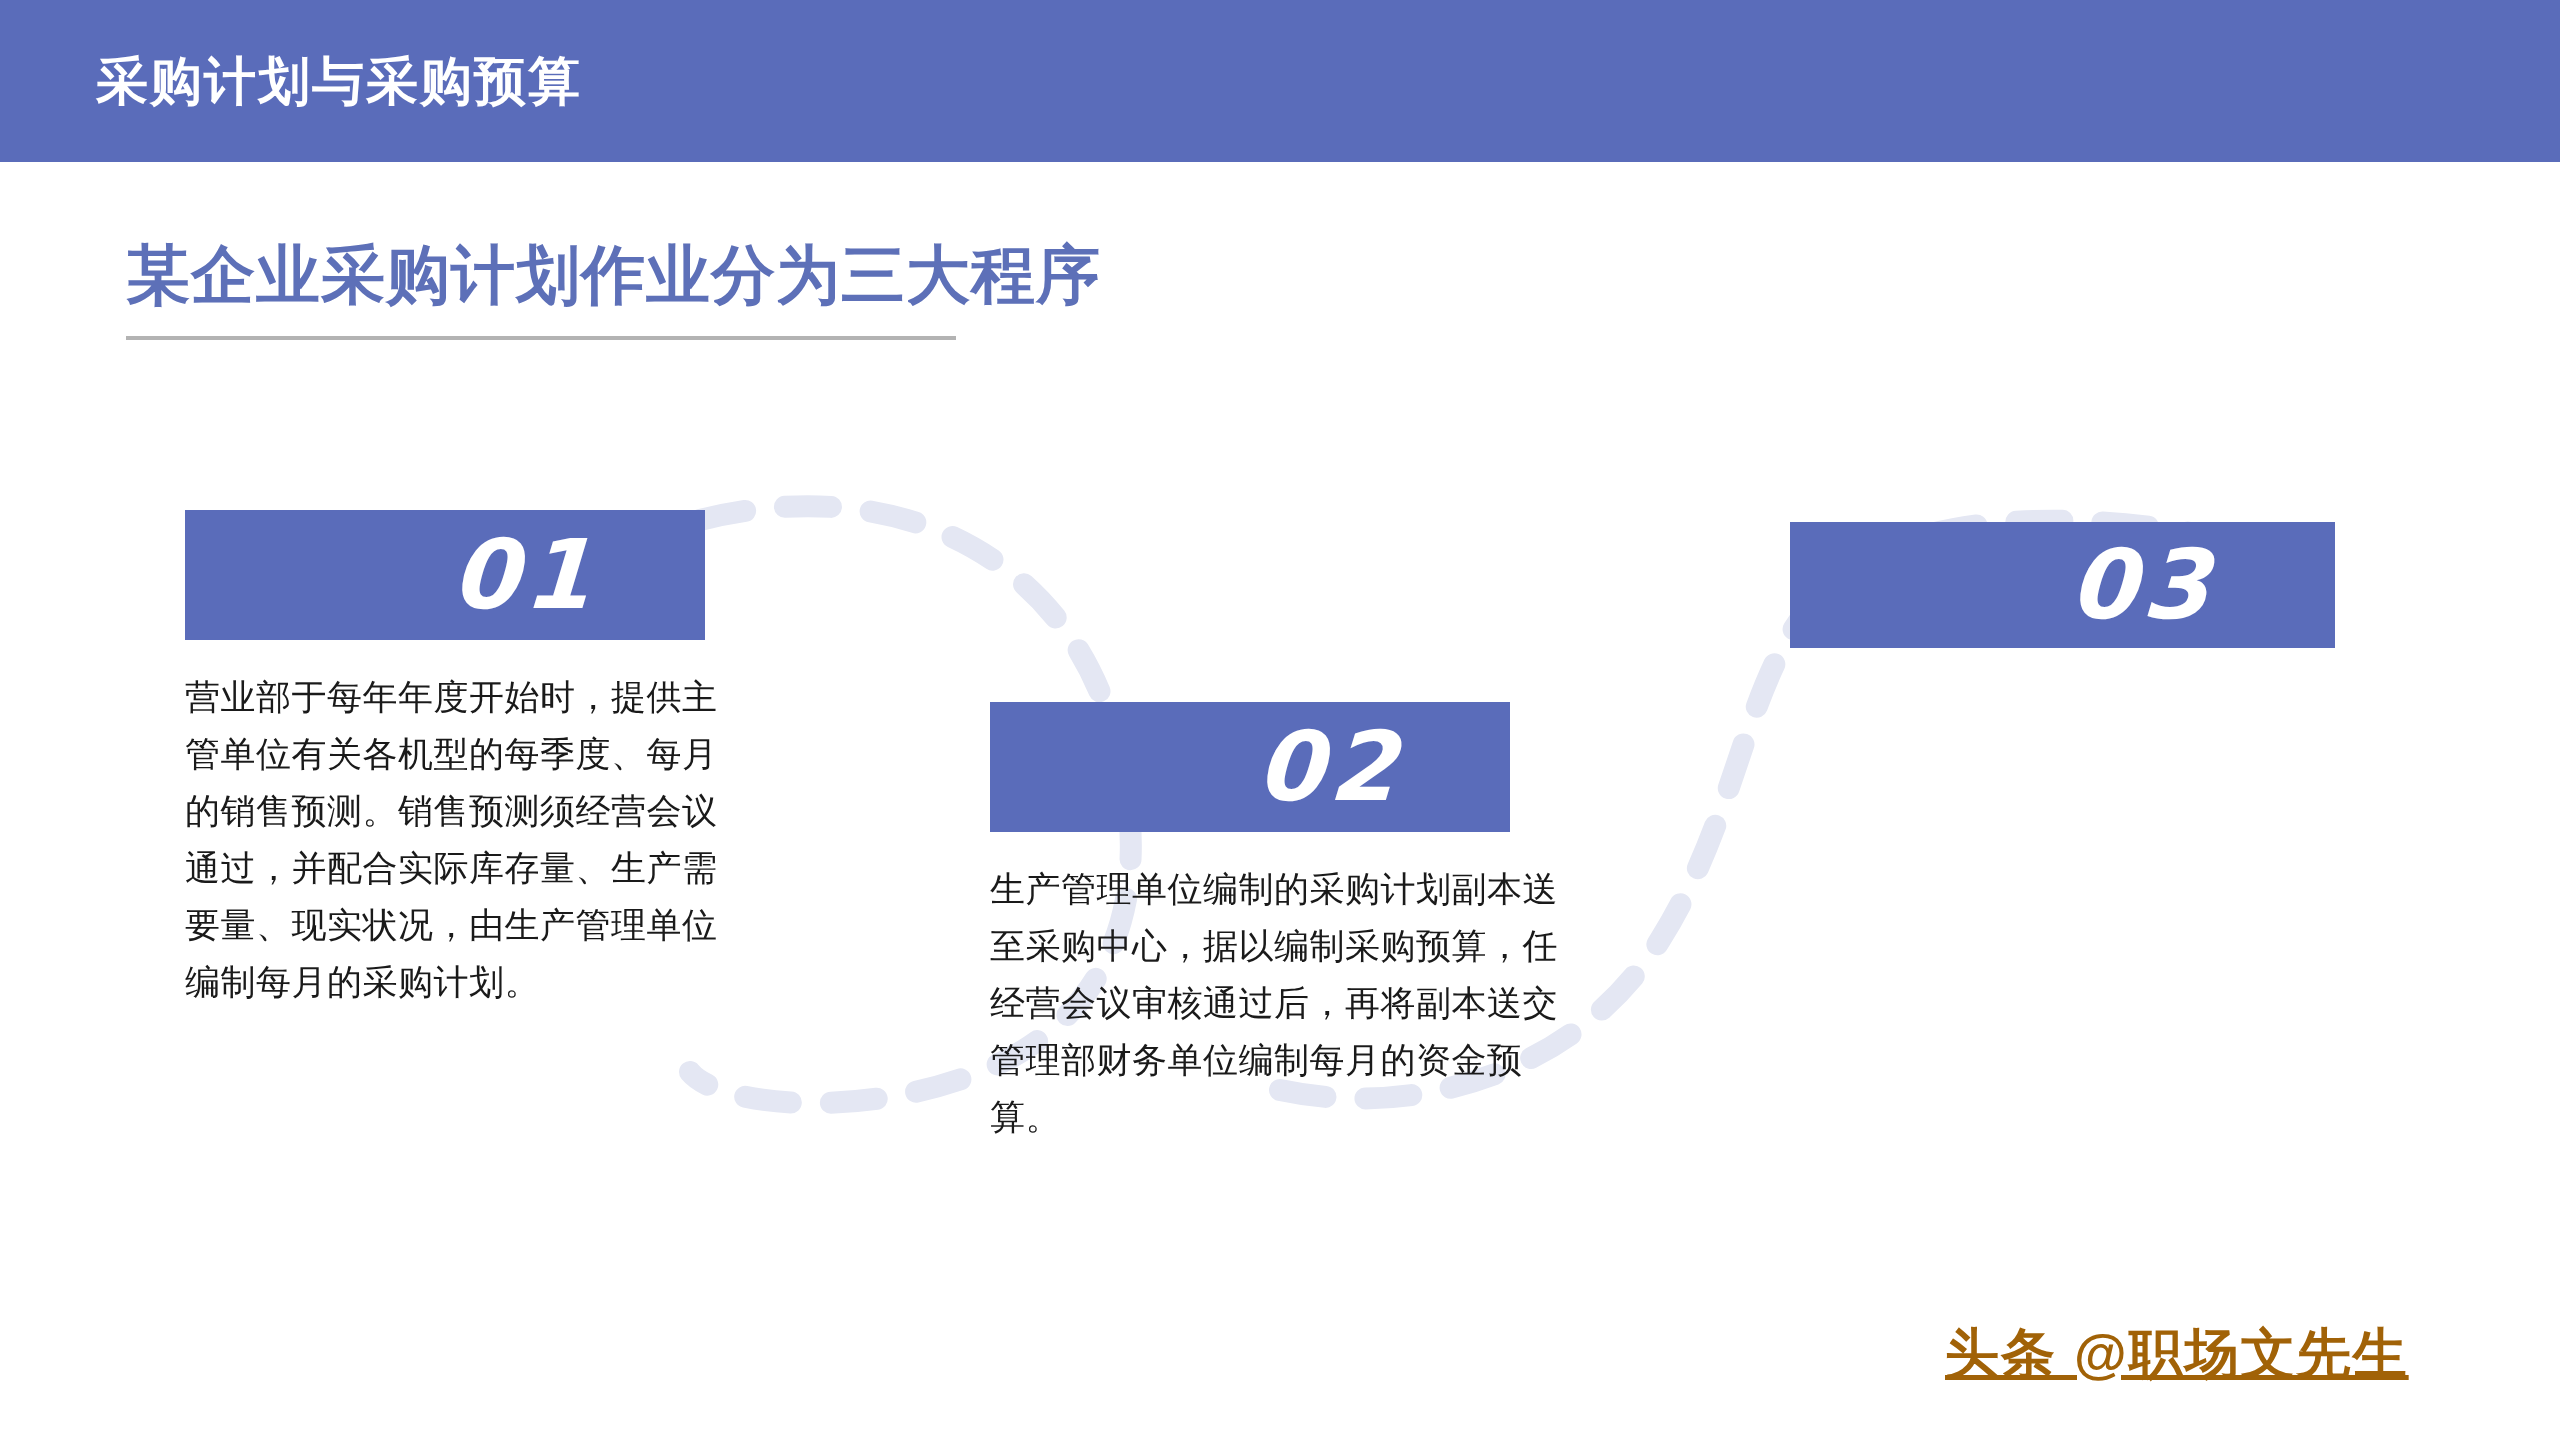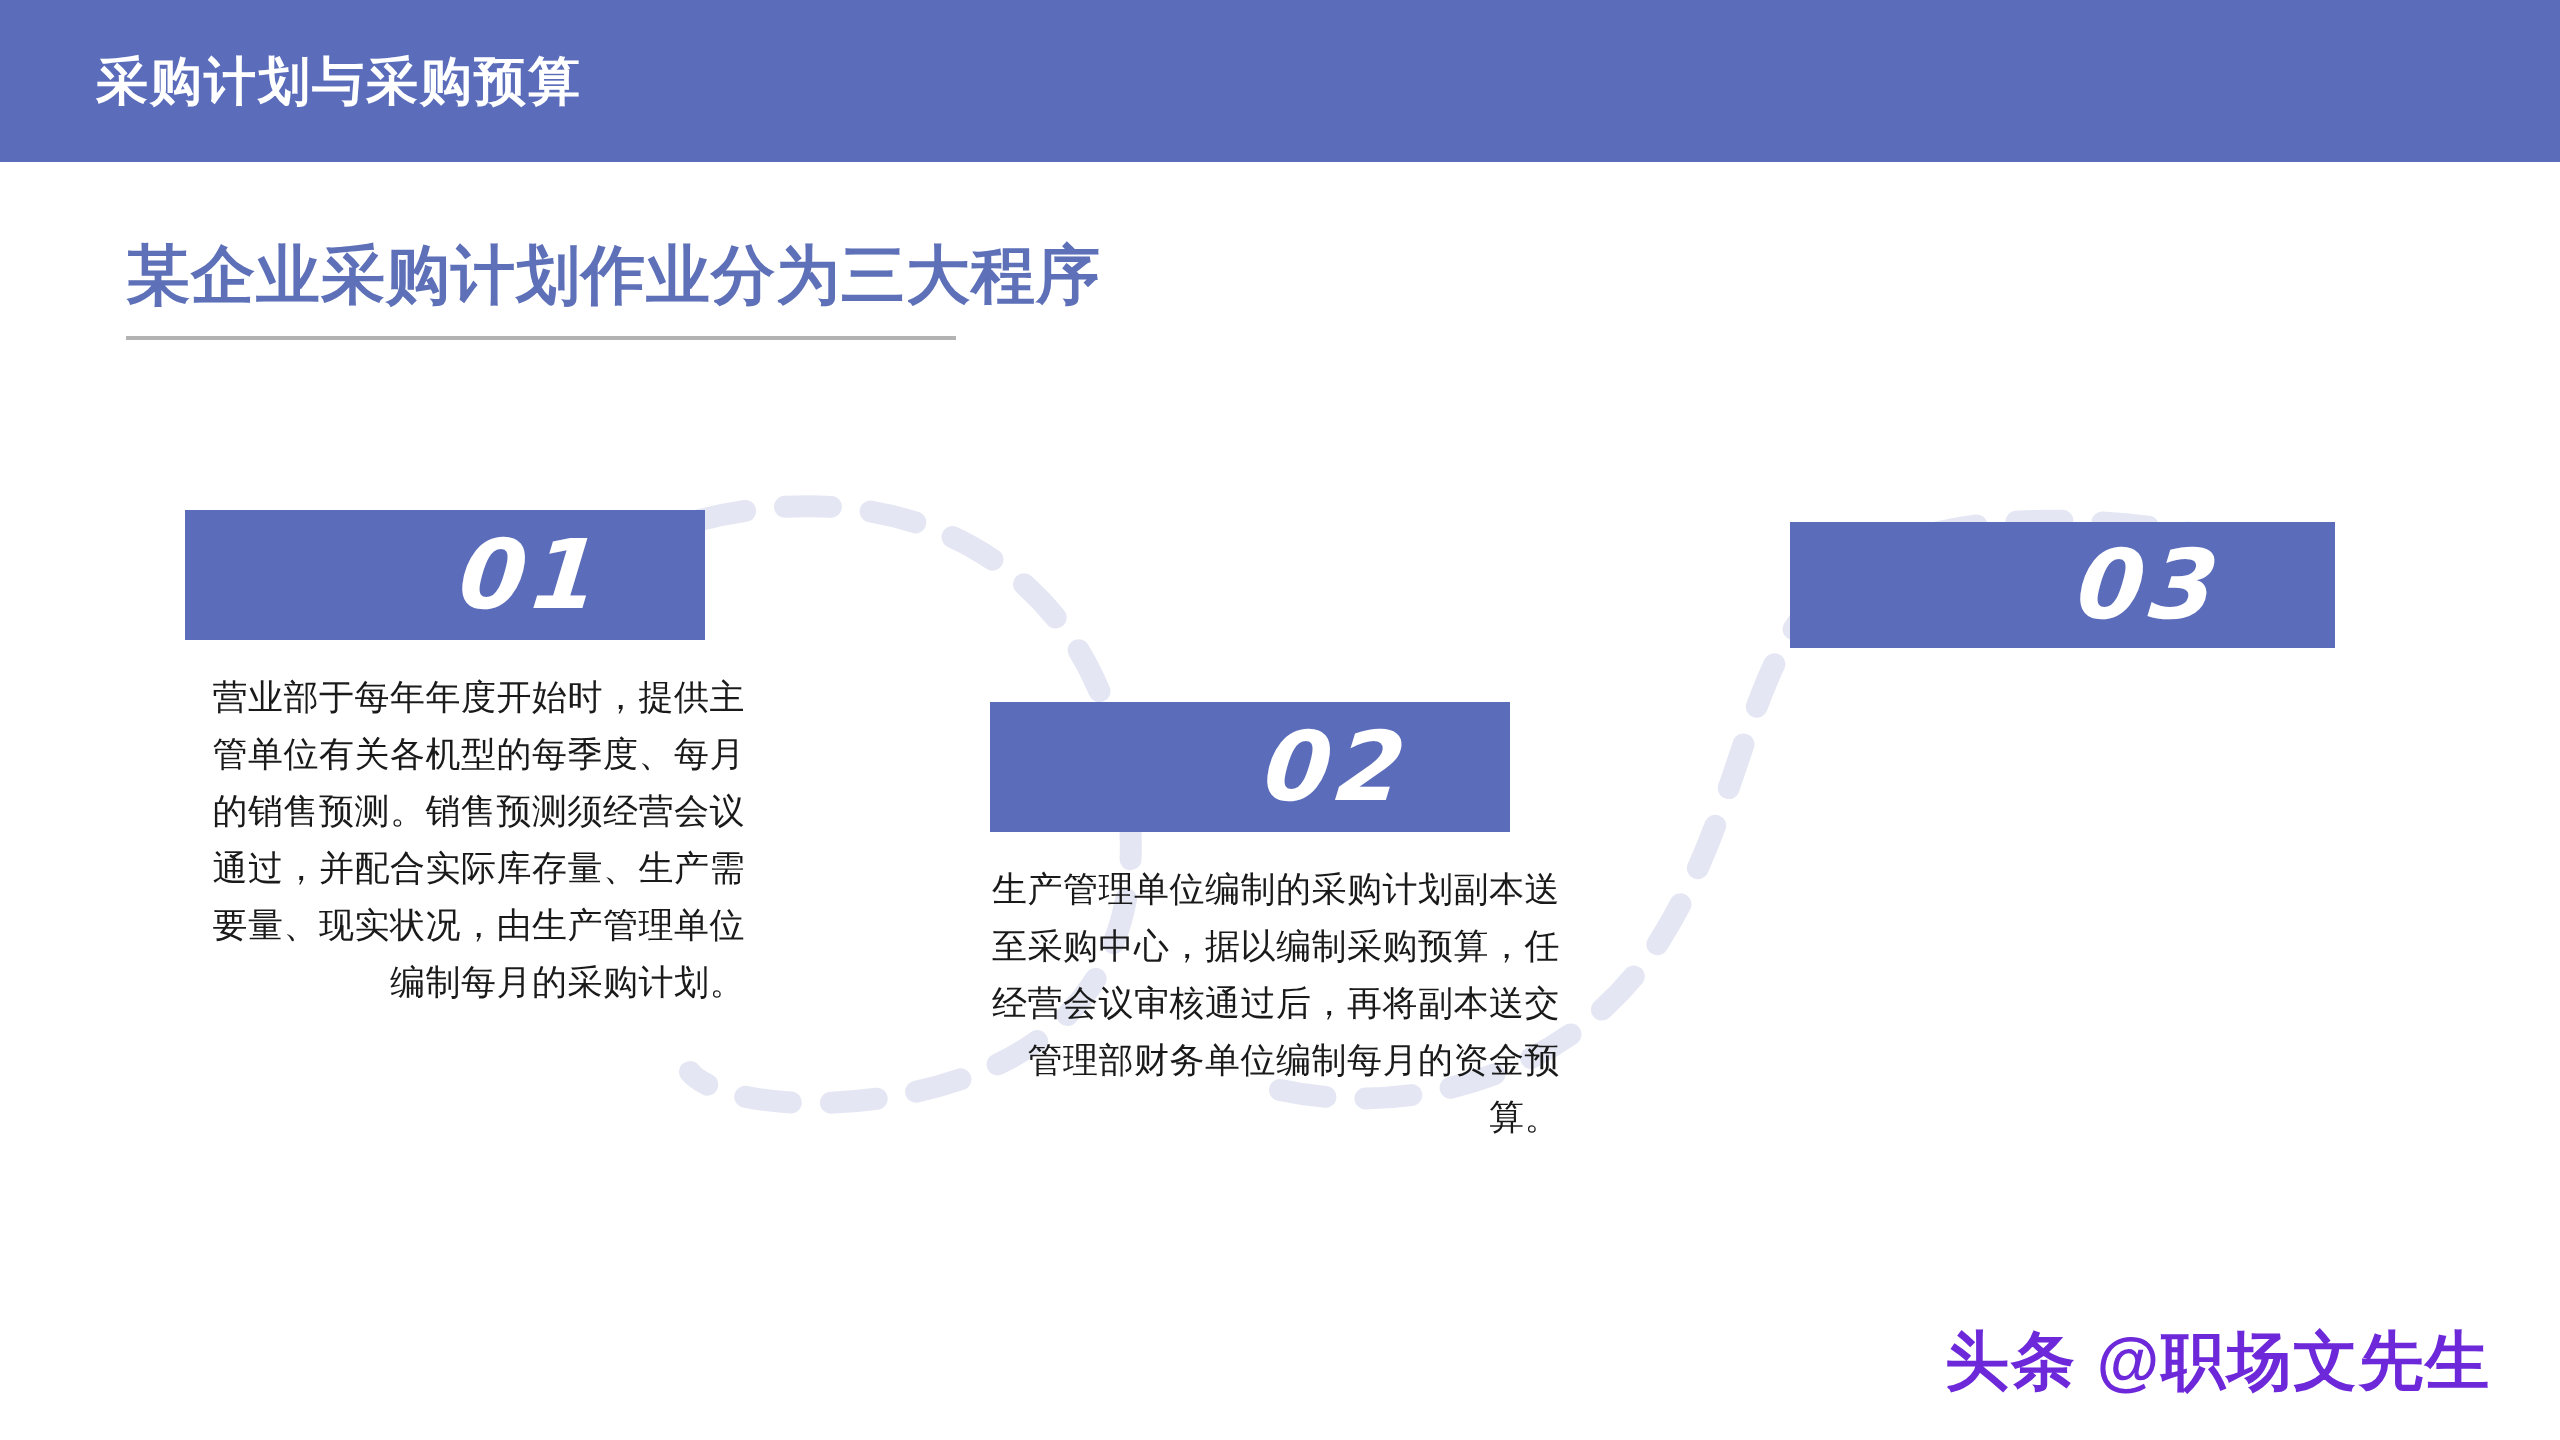--- a/index.html
+++ b/index.html
@@ -89,21 +89,21 @@
     letter-spacing: 6px;
     font-family: "DejaVu Sans", sans-serif;
     transform: skewX(-6deg);
     position: relative;
     left: 88px;
   }
   .step-body {
     color: #1a1a1a;
     font-size: 35px;
     line-height: 57px;
-    text-align: right;
+    text-align: left;
     letter-spacing: 0.5px;
   }
 
   
   #step-01 { left: 185px; top: 510px; width: 560px; }
   #step-01 .step-number-box { width: 520px; height: 130px; }
   #step-01 .step-body { width: 560px; margin-top: 28px; }
 
   
   #step-02 { left: 990px; top: 702px; width: 570px; }
@@ -113,25 +113,26 @@
   
   #step-03 { left: 1790px; top: 522px; width: 580px; }
   #step-03 .step-number-box { width: 545px; height: 126px; }
   #step-03 .step-body { width: 580px; margin-top: 26px; }
 
   
   #watermark {
     position: absolute;
     left: 1945px;
     top: 1318px;
-    font-size: 64px;
+    font-size: 54px;
     font-weight: 600;
-    color: #6d28d9;
+    color: #a16207;
     letter-spacing: 2px;
     white-space: nowrap;
+    text-decoration: underline;
   }
 </style>
 </head>
 <body>
 
 <div id="slide">
 
   <div id="header-bar">
     <div id="header-title">采购计划与采购预算</div>
   </div>

